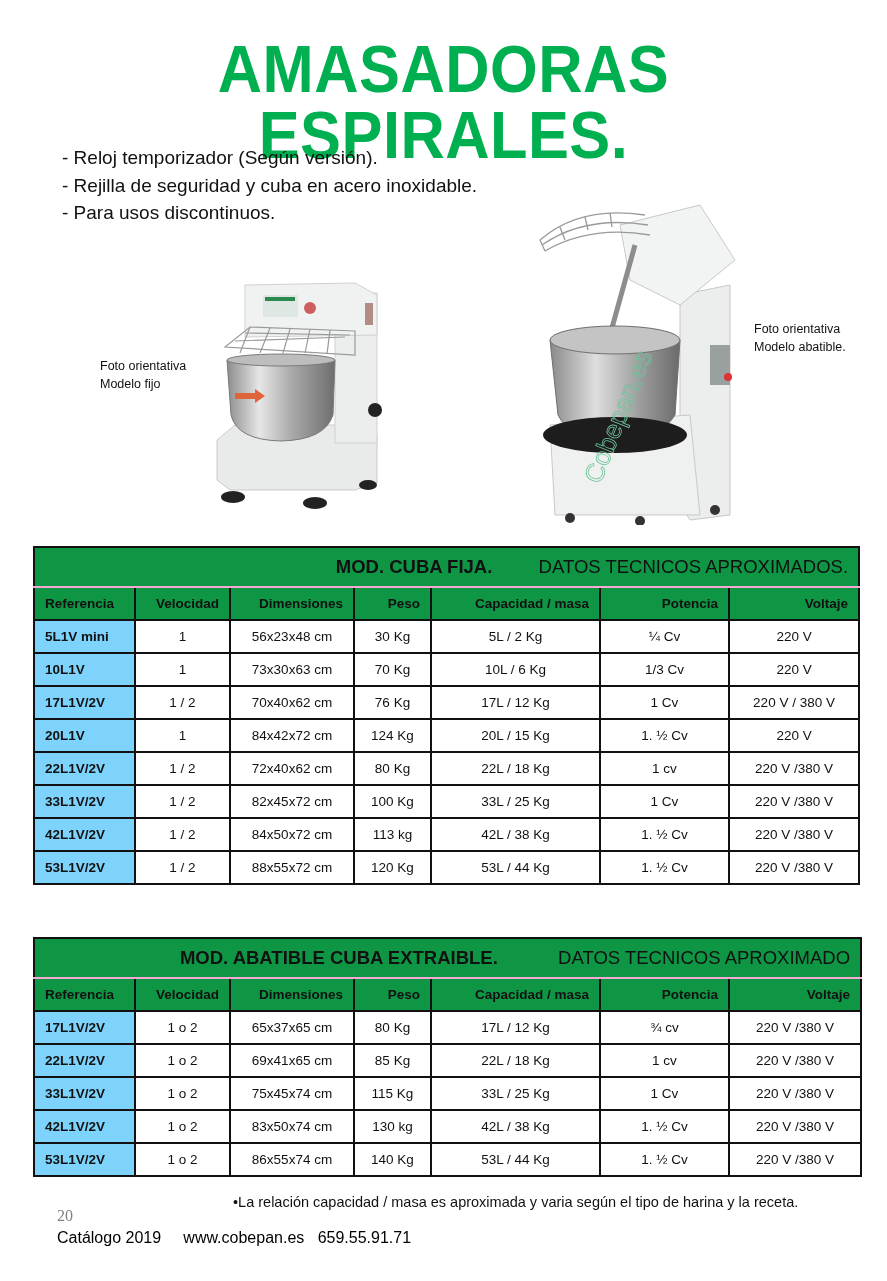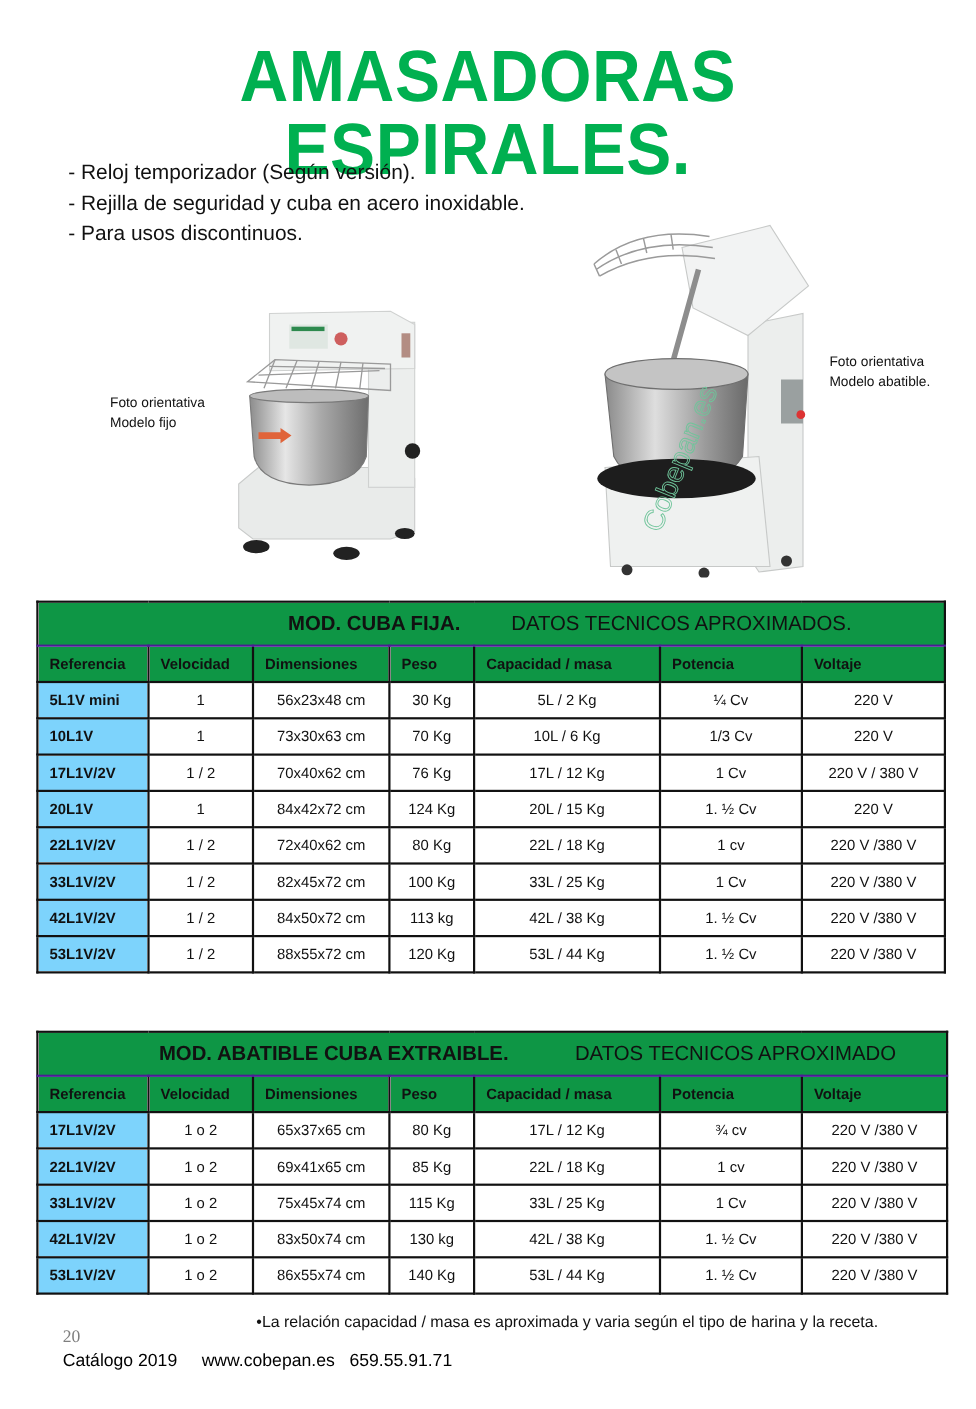--- a/index.html
+++ b/index.html
@@ -18,25 +18,25 @@
   .cap-tilt  { left: 754px; top: 320px; }
 
   .photo { position: absolute; }
   .photo-fixed { left: 205px; top: 265px; width: 190px; height: 245px; }
   .photo-tilt  { left: 530px; top: 185px; width: 225px; height: 340px; }
 
   table.spec { position: absolute; border-collapse: collapse; table-layout: fixed;
                font-size: 13.5px; }
   table.spec td, table.spec th { border: 2px solid #111; padding: 0 10px; height: 31px;
                white-space: nowrap; overflow: hidden; }
-  table.spec .banner td { background: #0e9645; height: 38px; text-align: center; font-size: 18.5px;
-               border-bottom: 2px solid #4c1d95; }
+  table.spec .banner td { background: #0e9645; height: 38px; text-align: right; font-size: 18.5px;
+               border-bottom: 2px solid #f9a8d4; }
   .banner .b-strong { font-weight: bold; color: #111; }
   .banner .b-light { font-weight: normal; color: #111; }
-  table.spec th { background: #0e9645; font-weight: bold; color: #111; text-align: left; font-size: 13.5px; }
+  table.spec th { background: #0e9645; font-weight: bold; color: #111; text-align: right; font-size: 13.5px; }
   table.spec td.ref { background: #7dd3fc; font-weight: bold; color: #111; text-align: left; }
   table.spec td.center { text-align: center; }
   table.spec td.left { text-align: center; }
 
   #table1 { left: 33px; top: 546px; width: 825px; }
   #table2 { left: 33px; top: 937px; width: 827px; }
 
   .note { position: absolute; left: 207px; top: 1194px; font-size: 14.5px; color: #111; margin-left: 26px; }
   .page-num { position: absolute; left: 57px; top: 1207px; font-size: 16px; color: #7f7f7f; font-family: Liberation Serif, serif; }
   .footer { position: absolute; left: 57px; top: 1229px; font-size: 16px; color: #000000; white-space: pre; }

